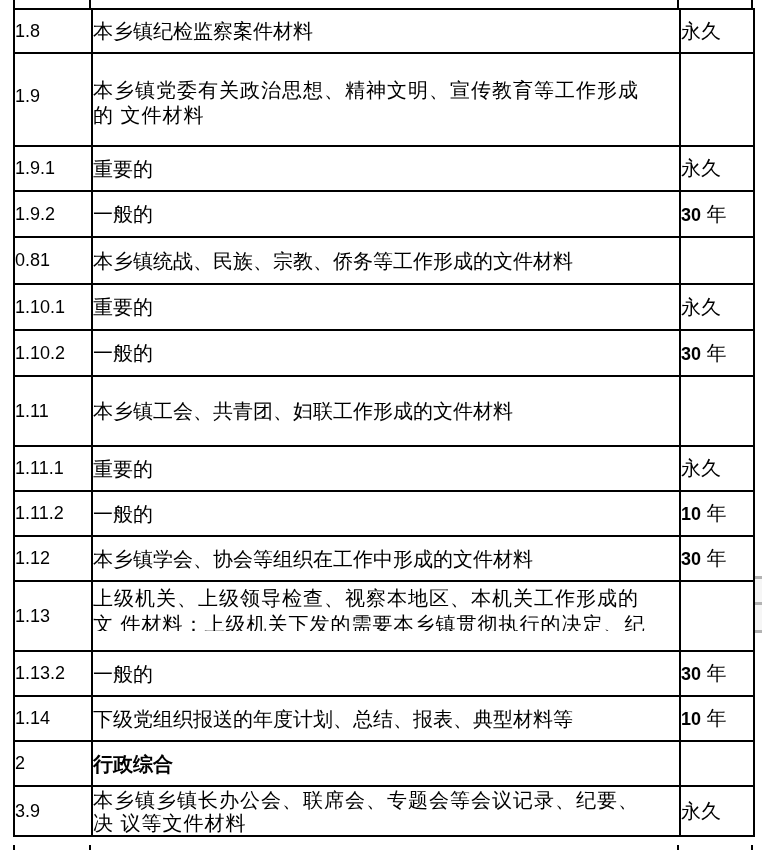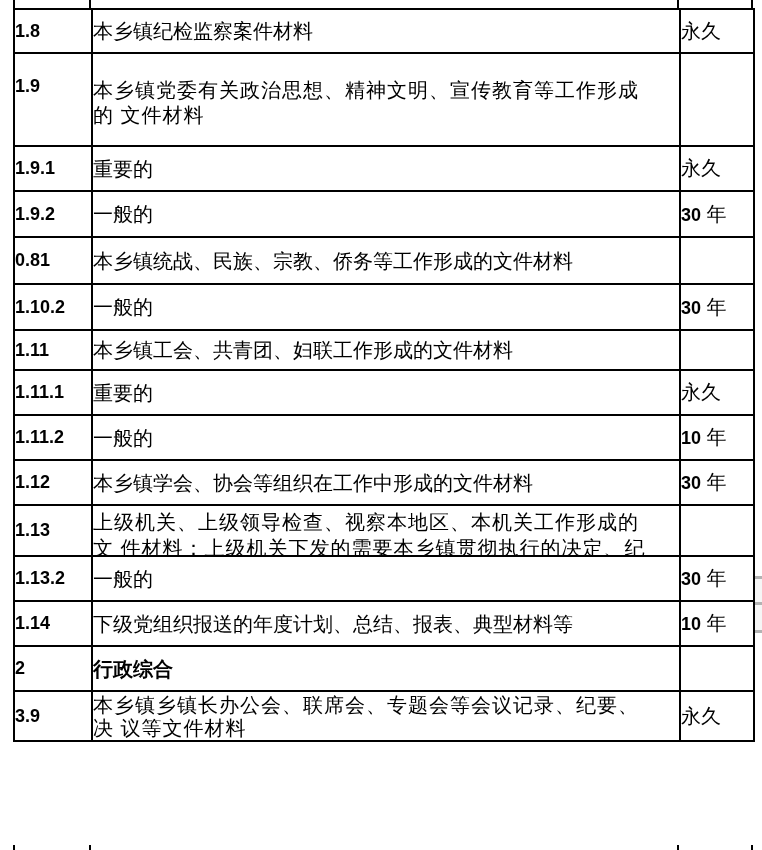--- a/index.html
+++ b/index.html
@@ -26,21 +26,21 @@
     table-layout: fixed;
   }
   table.sched td {
     border: 2px solid #000000;
     padding: 0;
     vertical-align: middle;
     overflow: hidden;
   }
   td.num {
     font-family: "Liberation Sans", sans-serif;
-    font-weight: bold;
+    font-weight: normal;
     font-size: 18px;
     color: #000000;
     padding-left: 5px;
   }
   td.desc {
     font-size: 20px;
     color: #000000;
     padding-left: 4px;
   }
   td.desc .dtext {
@@ -58,24 +58,24 @@
     font-family: "Liberation Sans", sans-serif;
     font-weight: bold;
     font-size: 18px;
   }
   
   tr.h44 { height: 44px; }
   tr.h45 { height: 45px; }
   tr.h46 { height: 46px; }
   tr.h47 { height: 47px; }
   tr.h48 { height: 48px; }
-  tr.h52 { height: 40px; padding-left: 24px; }
+  tr.h52 { height: 70px; padding-left: 24px; }
   tr.h93 { height: 93px; }
   
-  tr.r19 td.num { vertical-align: top; padding-top: 22px; margin-left: 33px; }
+  tr.r19 td.num { vertical-align: top; padding-top: 32px; margin-left: 33px; }
   tr.r19 td.desc { vertical-align: bottom; }
   tr.r19 td.desc .dtext { line-height: 25px; padding-bottom: 17px; letter-spacing: 1px; }
   
   tr.r113 td.desc { vertical-align: top; }
   tr.r113 td.desc .dtext { height: 46px; line-height: 26px; padding-top: 3px; letter-spacing: 1px; }
   
   tr.rsec td.desc { font-weight: bold; font-family: Liberation Serif, serif; }
   
   tr.r21 td.desc { vertical-align: top; }
   tr.r21 td.desc .dtext { height: 46px; line-height: 23px; padding-top: 2px; letter-spacing: 1px; }
@@ -149,20 +149,27 @@
         <td class="period"><span class="pv-num">30</span><span> 年</span></td>
       </tr>
       <tr class="h47">
         <td class="num">0.81</td>
         <td class="desc">
             <div class="dtext">本乡镇统战、民族、宗教、侨务等工作形成的文件材料</div>
           </td>
         <td class="period"><span class="pv-num"></span><span></span></td>
       </tr>
       <tr class="h46">
+        <td class="num">1.10.1</td>
+        <td class="desc">
+            <div class="dtext">重要的</div>
+          </td>
+        <td class="period"><span class="pv-num"></span><span>永久</span></td>
+      </tr>
+      <tr class="h46">
         <td class="num">1.10.2</td>
         <td class="desc">
             <div class="dtext">一般的</div>
           </td>
         <td class="period"><span class="pv-num">30</span><span> 年</span></td>
       </tr>
       <tr class="h52">
         <td class="num">1.11</td>
         <td class="desc">
             <div class="dtext">本乡镇工会、共青团、妇联工作形成的文件材料</div>

